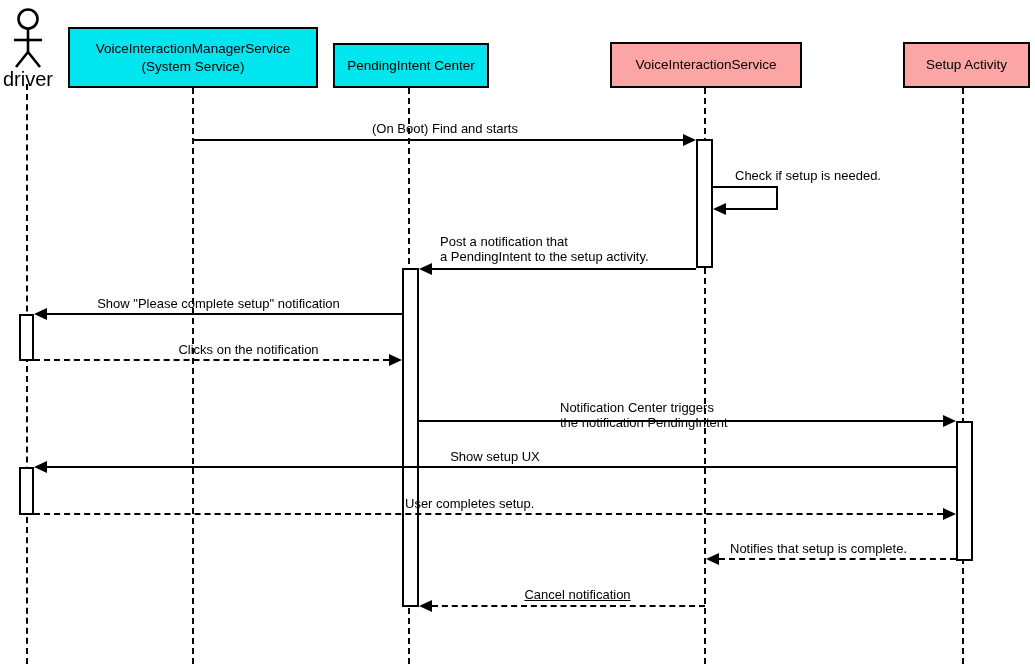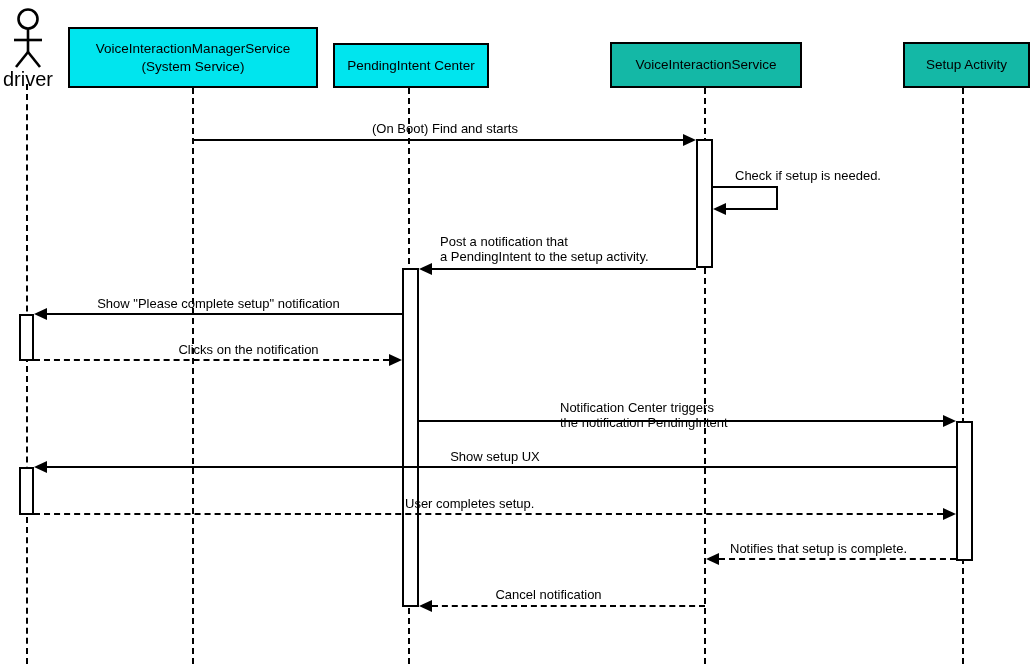--- a/index.html
+++ b/index.html
@@ -9,21 +9,21 @@
   }
   
   .lifeline{position:absolute;width:0;border-left:2px dashed #000;}
   
   .pbox{
     position:absolute;border:2px solid #000;box-sizing:border-box;
     display:flex;flex-direction:column;align-items:center;justify-content:center;
     font-size:13.5px;line-height:1.3;text-align:center;
   }
   .pbox.cyan{background:#00e5ee;}
-  .pbox.green{background:#14b8a6;}
+  .pbox.green{background:#fca5a5;}
   
   .act{position:absolute;background:#ffffff;border:2px solid #000;box-sizing:border-box;}
   
   .mline{position:absolute;height:0;border-top:2px solid #000;}
   .mline.dashed{border-top-style:dashed;}
   .vline{position:absolute;width:0;border-left:2px solid #000;}
   
   .arr{position:absolute;width:0;height:0;border-top:6px solid transparent;border-bottom:6px solid transparent;}
   .arr.right{border-left:13px solid #000;}
   .arr.left{border-right:13px solid #000;}
@@ -112,15 +112,15 @@
   <div class="mline dashed" style="left:34px;top:513px;width:909px;"></div>
   <div class="arr right" style="left:943px;top:508px;"></div>
   <div class="mlabel" style="left:405px;top:496px;">User completes setup.</div>
 
   <div class="mline dashed" style="left:719px;top:558px;width:237px;"></div>
   <div class="arr left" style="left:706px;top:553px;"></div>
   <div class="mlabel" style="left:730px;top:541px;">Notifies that setup is complete.</div>
 
   <div class="mline dashed" style="left:432px;top:605px;width:273px;"></div>
   <div class="arr left" style="left:419px;top:600px;"></div>
-  <div class="mlabel center" style="left:412px;top:587px;width:273px;">Cancel notification</div>
+  <div class="mlabel center" style="left:441px;top:587px;width:273px;text-decoration:underline;">Cancel notification</div>
 
 </div>
 
 </body></html>

